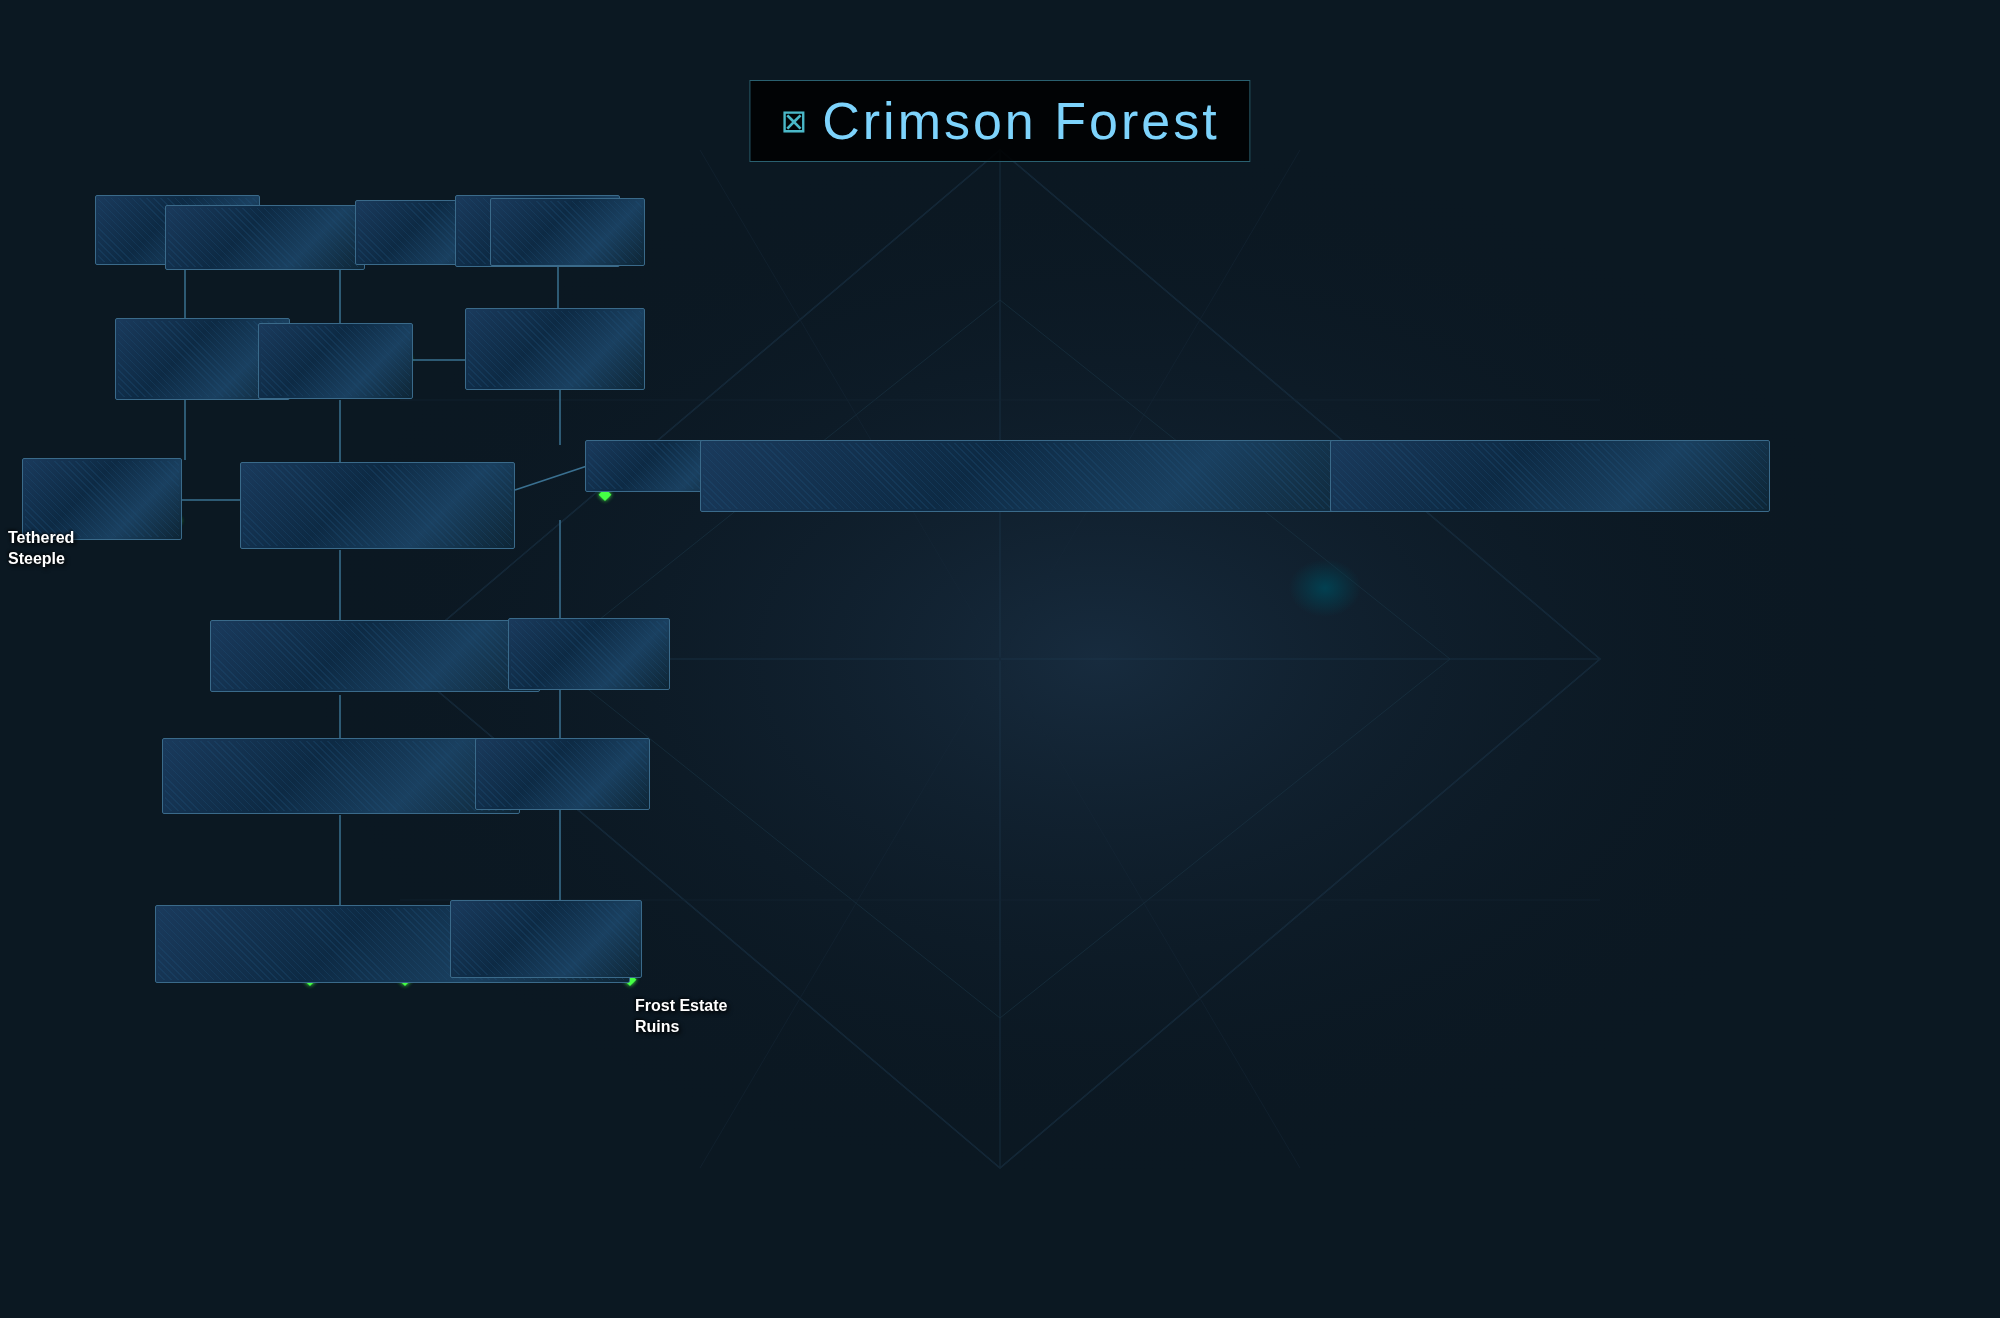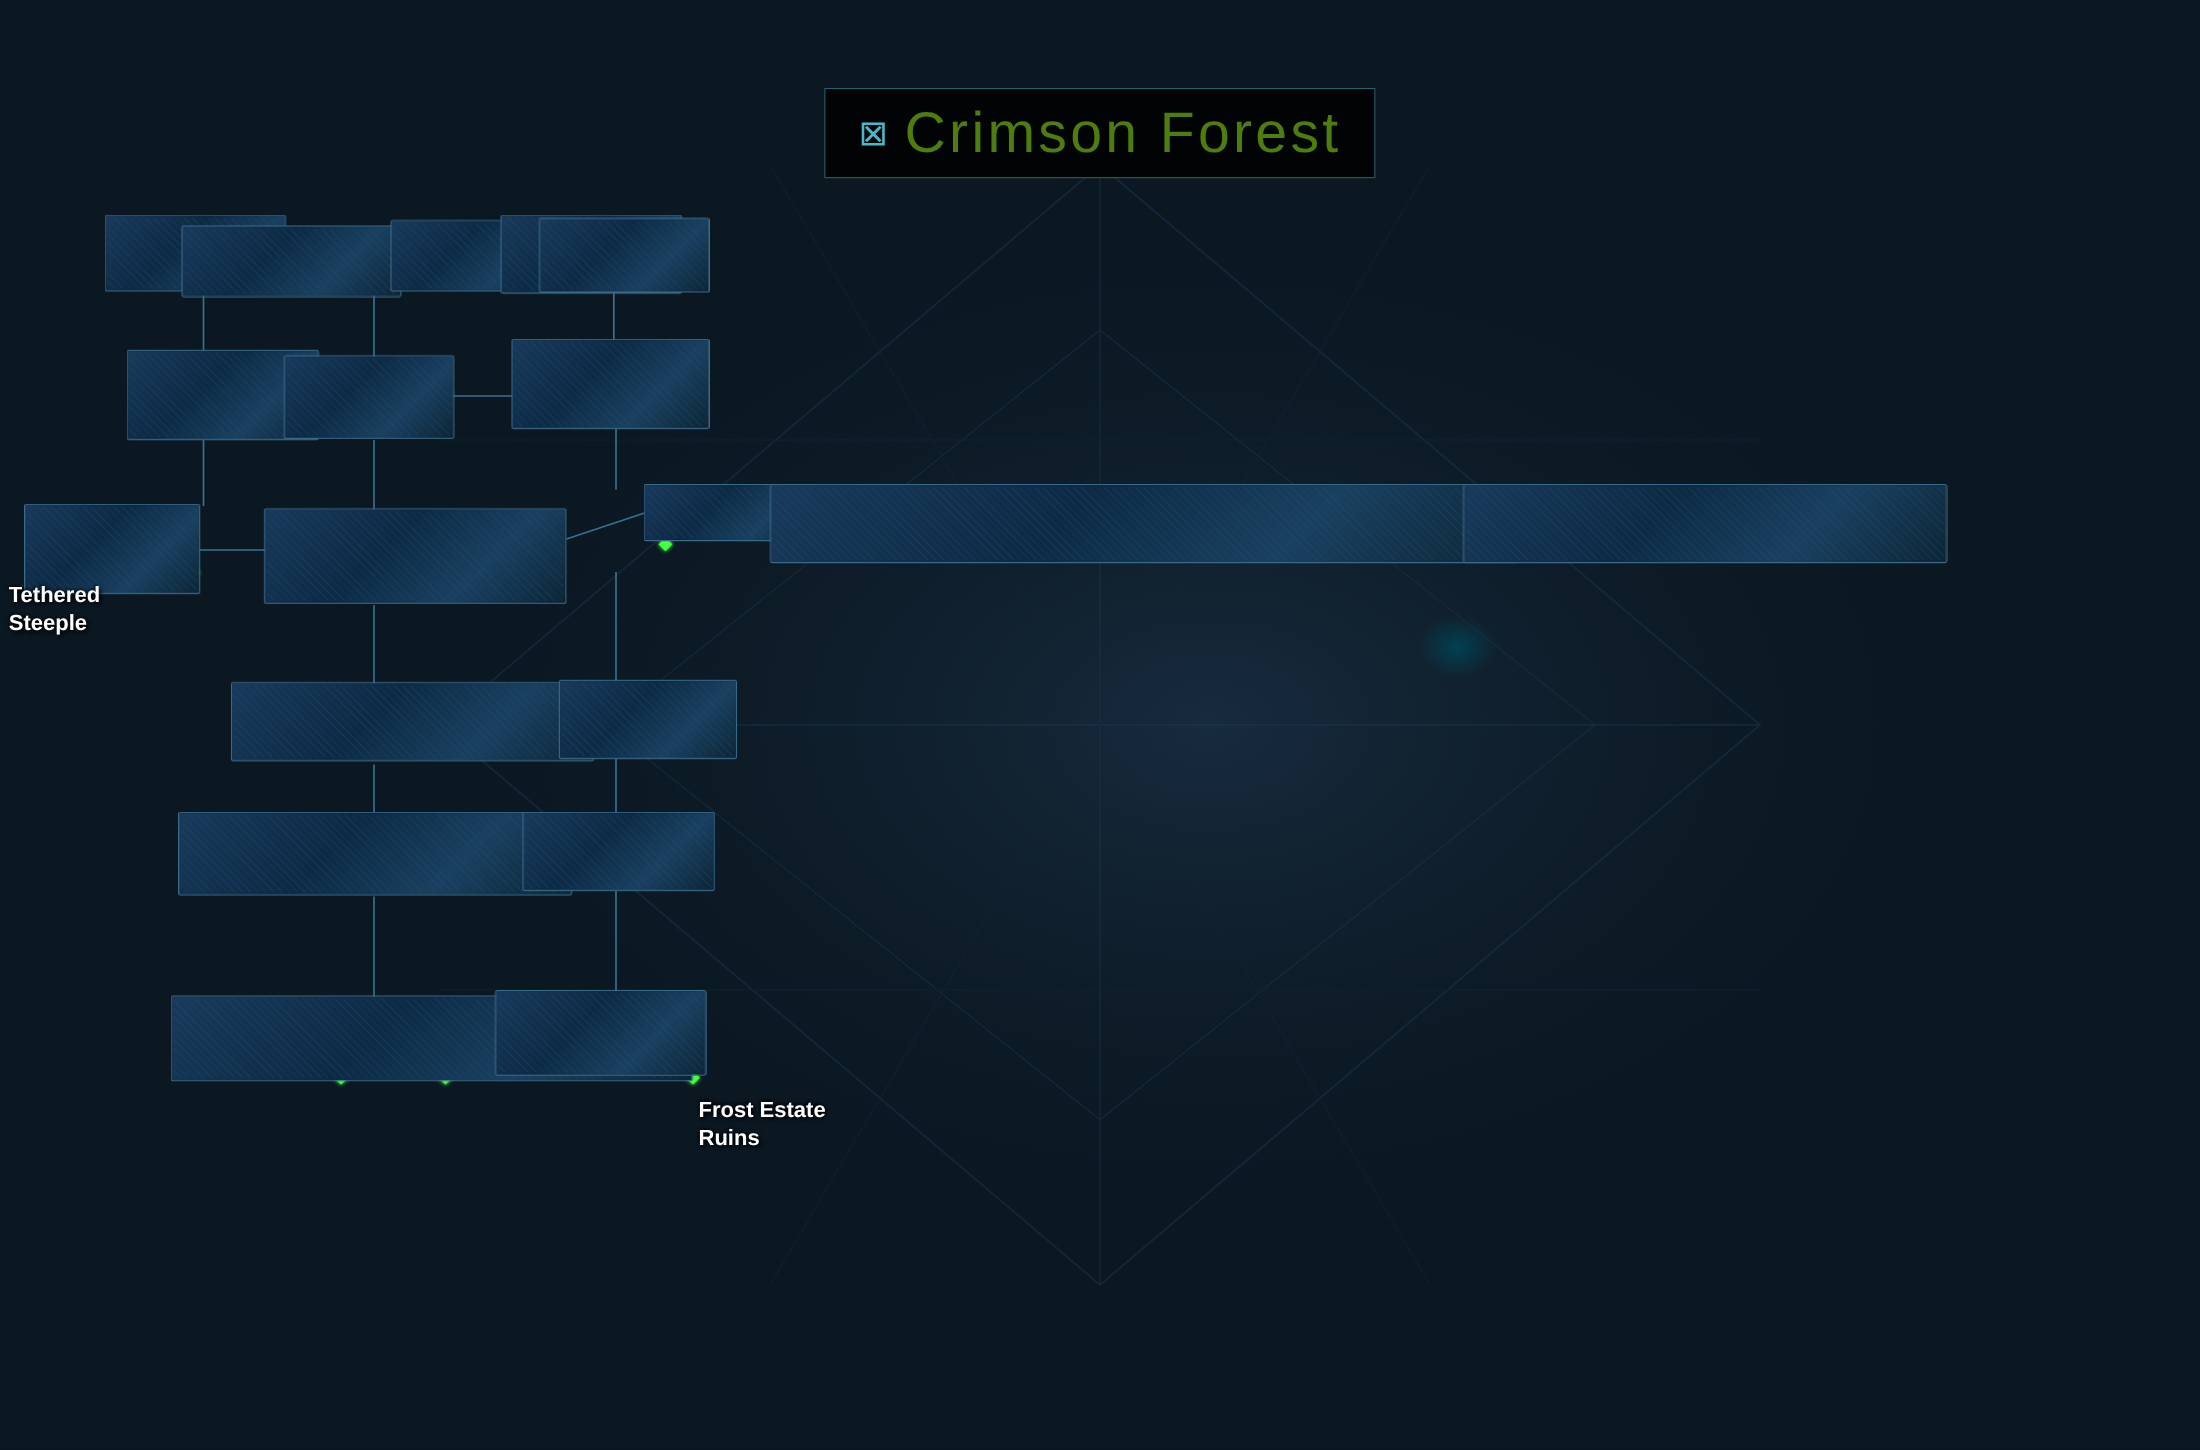--- a/index.html
+++ b/index.html
@@ -36,21 +36,21 @@
       white-space: nowrap;
     }
 
     .title-icon {
       color: #4ab8c8;
       font-size: 32px;
       line-height: 1;
     }
 
     .title-text {
-      color: #4d7c0f;
+      color: #7dd3fc;
       font-size: 52px;
       font-weight: 300;
       letter-spacing: 3px;
     }
 
     
     .room {
       position: absolute;
       background: linear-gradient(135deg, #1a3a5c 0%, #0d2a44 40%, #1a4060 70%, #0d2535 100%);
       border: 1.5px solid #3a6a8a;
@@ -76,21 +76,21 @@
       position: absolute;
       top: 0; left: 0;
       width: 100%; height: 100%;
       pointer-events: none;
     }
 
     
     .location-label {
       position: absolute;
       color: #ffffff;
-      font-size: 20px;
+      font-size: 16px;
       font-weight: 700;
       line-height: 1.3;
       text-shadow: 2px 2px 4px rgba(0,0,0,0.9), -1px -1px 3px rgba(0,0,0,0.9);
       z-index: 10;
     }
   </style>
 </head>
 <body>
 
 <svg class="bg-pattern" viewBox="0 0 2000 1318" xmlns="http://www.w3.org/2000/svg">

